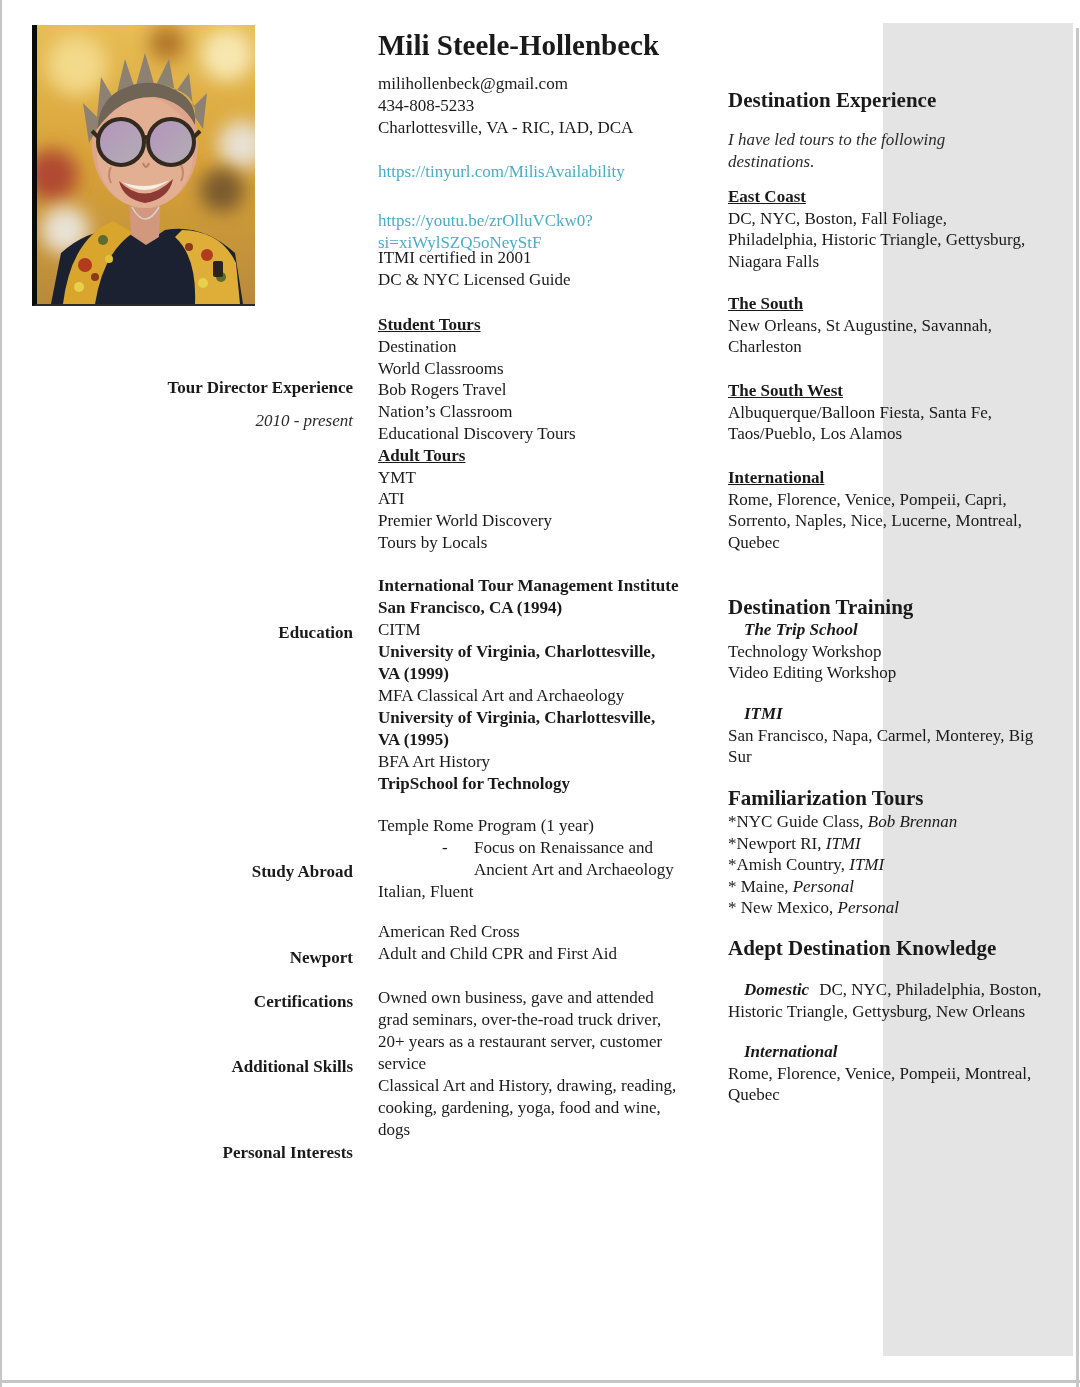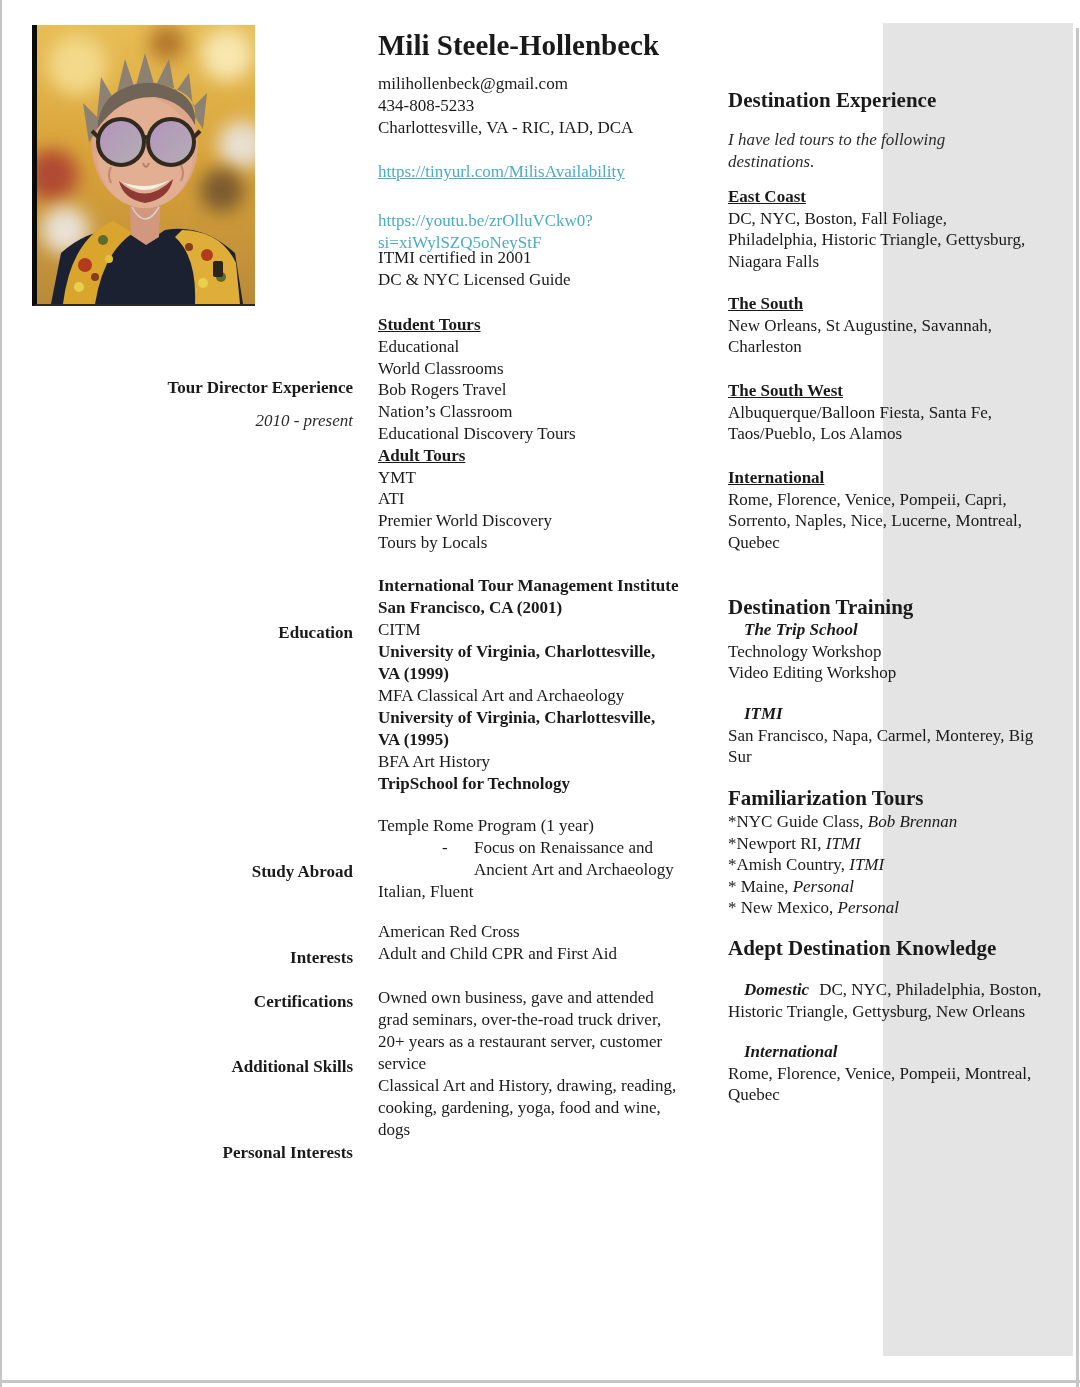--- a/index.html
+++ b/index.html
@@ -20,21 +20,21 @@
   .mid{position:absolute;left:378px;width:332px;font-size:17px;line-height:22px;}
   .rcol{position:absolute;left:728px;width:338px;font-size:17px;line-height:21.5px;}
 
   .name{font-size:29px;font-weight:700;line-height:34px;white-space:nowrap;}
   .h1r{font-size:21px;font-weight:700;line-height:24px;white-space:nowrap;}
   .bold{font-weight:700;}
   .bi{font-weight:700;font-style:italic;margin-left:16px;}
   .und{text-decoration:underline;}
   .pre{white-space:pre-line;}
   .link{color:#4bacc6;overflow-wrap:anywhere;}
-  .link.u{text-decoration:underline;}
+  .link.u{}
   a.link{cursor:pointer;}
   .tours{line-height:21.8px;}
   .dashrow{display:flex;}
   .dashrow .dash{width:32px;text-align:left;padding-left:64px;flex:none;}
   .dashrow .btxt{width:228px;}
   .intro{font-style:italic;color:#2b2b2b;}
   .gap8{margin-right:10px;}
   em{font-style:italic;}
 </style>
 </head>
@@ -105,53 +105,53 @@
       <path d="M74,142 Q70,150 74,158 M144,140 Q148,148 144,156" stroke="#c4876b" stroke-width="2" fill="none"></path>
 
       <path d="M95,182 Q108,206 122,182" fill="none" stroke="#d8d3c8" stroke-width="1.5"></path>
     </svg>
   </div>
 
   <div class="llab" style="top:377px">Tour Director Experience</div>
   <div class="llab ital" style="top:400px">2010 - present</div>
   <div class="llab" style="top:622px">Education</div>
   <div class="llab" style="top:861px">Study Abroad</div>
-  <div class="llab" style="top:947px">Interests</div>
+  <div class="llab" style="top:947px">Newport</div>
   <div class="llab" style="top:991px">Certifications</div>
   <div class="llab" style="top:1056px">Additional Skills</div>
   <div class="llab" style="top:1142px">Personal Interests</div>
 
   <div class="mid name" style="top:28px">Mili Steele-Hollenbeck</div>
   <div class="mid" style="top:73px">
     <div>milihollenbeck@gmail.com</div>
     <div>434-808-5233</div>
     <div>Charlottesville, VA - RIC, IAD, DCA</div>
   </div>
   <a class="mid link u" style="top:161px">https://tinyurl.com/MilisAvailability</a>
   <a class="mid link" style="top:210px">https://youtu.be/zrOlluVCkw0?si=xiWylSZQ5oNeyStF</a>
   <div class="mid" style="top:247px">ITMI certified in 2001</div>
   <div class="mid" style="top:269px">DC &amp; NYC Licensed Guide</div>
 
   <div class="mid tours" style="top:314px">
     <div class="bold und">Student Tours</div>
-    <div>Educational</div>
+    <div>Destination</div>
     <div>World Classrooms</div>
     <div>Bob Rogers Travel</div>
     <div>Nation’s Classroom</div>
     <div>Educational Discovery Tours</div>
     <div class="bold und">Adult Tours</div>
     <div>YMT</div>
     <div>ATI</div>
     <div>Premier World Discovery</div>
     <div>Tours by Locals</div>
   </div>
 
   <div class="mid" style="top:575px">
     <div class="bold pre">International Tour Management Institute
-San Francisco, CA (2001)</div>
+San Francisco, CA (1994)</div>
     <div>CITM</div>
     <div class="bold pre">University of Virginia, Charlottesville,
 VA (1999)</div>
     <div>MFA Classical Art and Archaeology</div>
     <div class="bold pre">University of Virginia, Charlottesville,
 VA (1995)</div>
     <div>BFA Art History</div>
     <div class="bold pre">TripSchool for Technology</div>
   </div>
 

